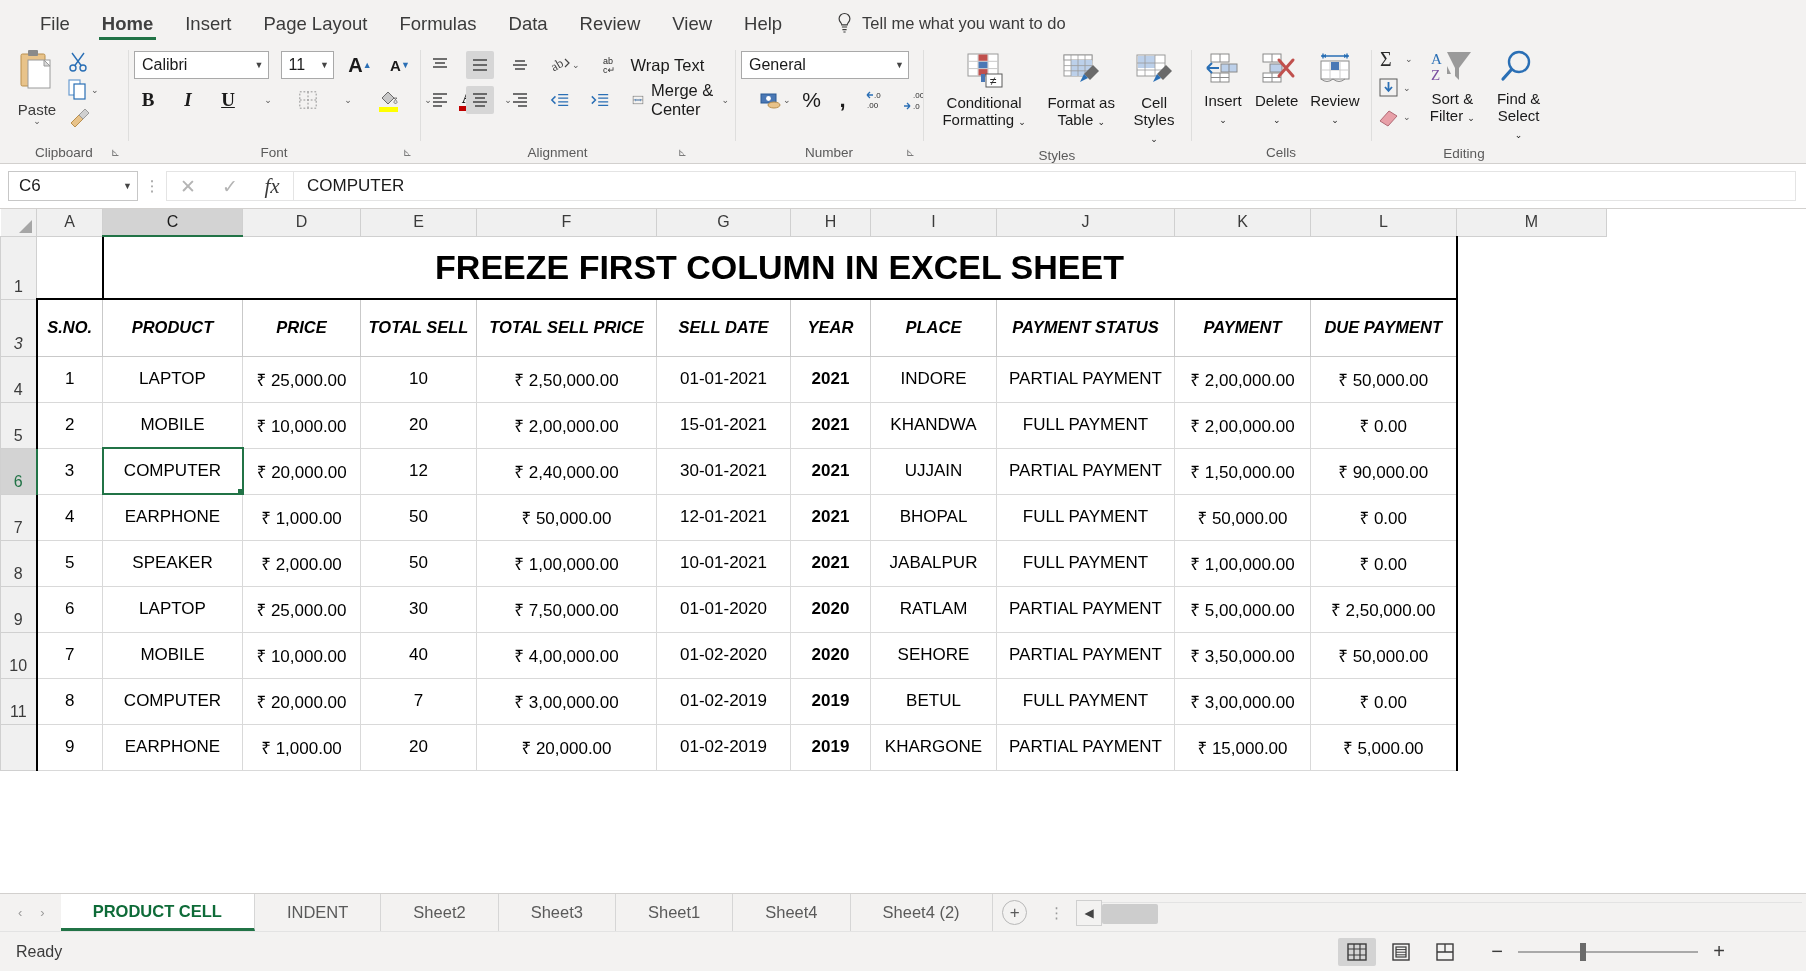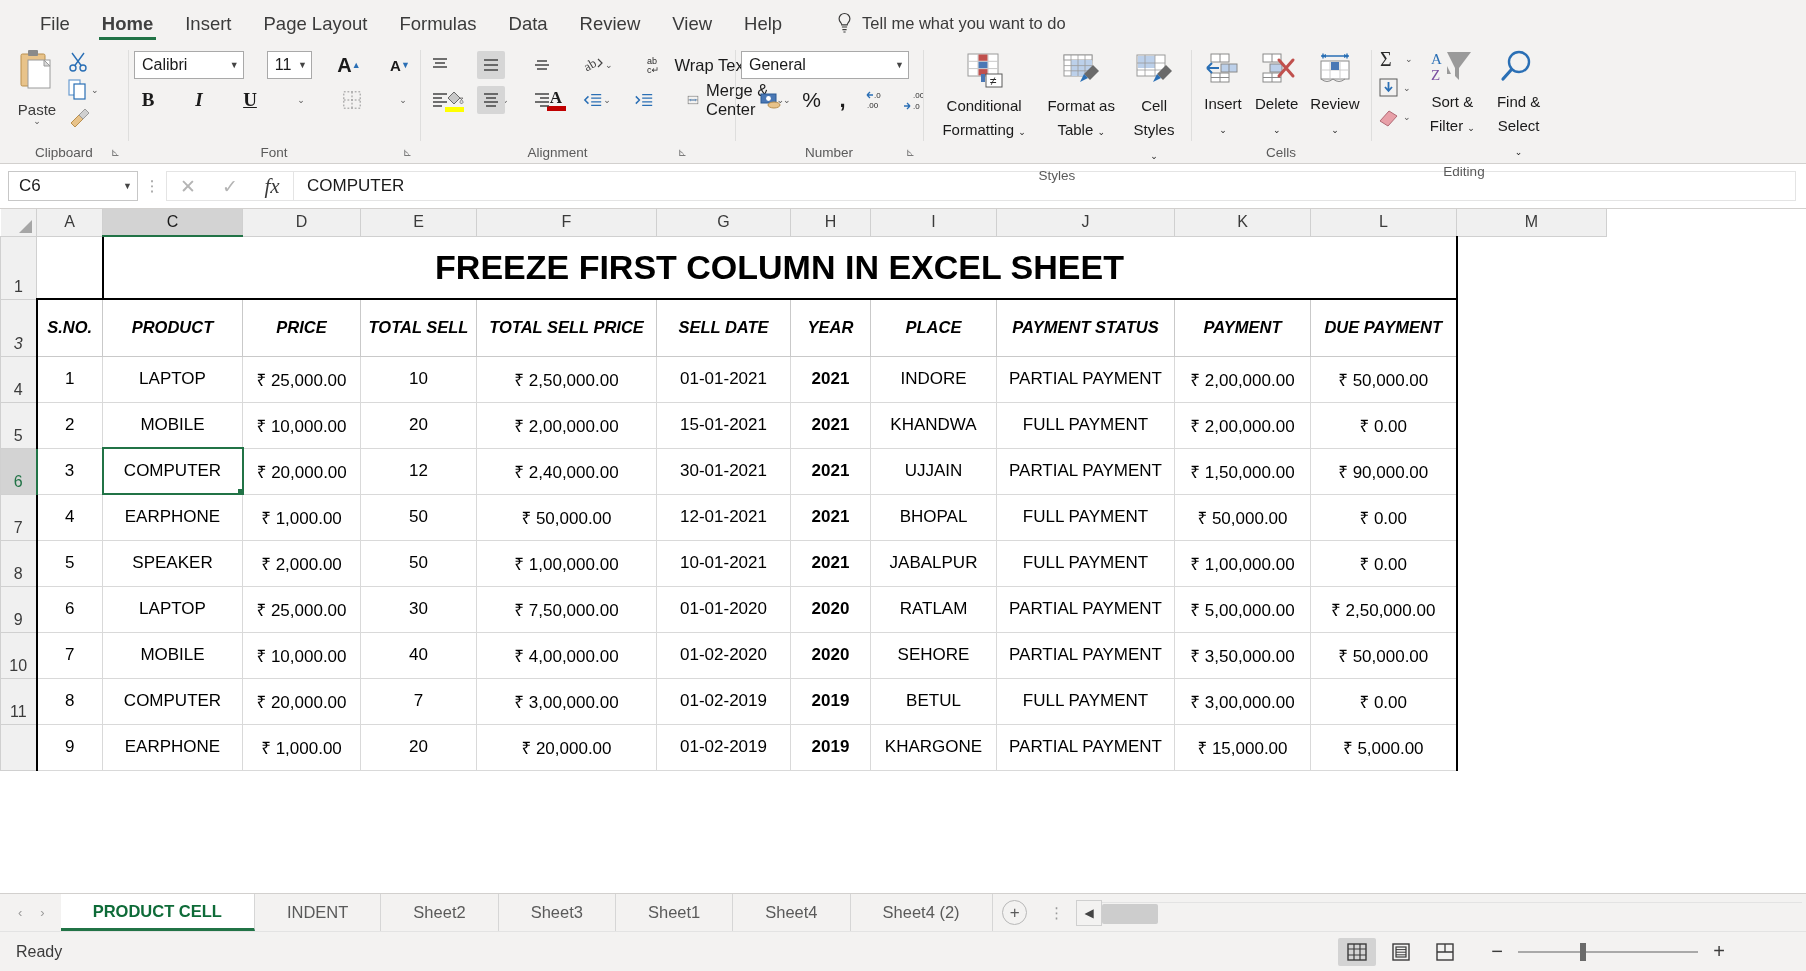--- a/index.html
+++ b/index.html
@@ -56,21 +56,21 @@
     cursor:pointer; padding-top:4px;
   }
   .paste-lbl { font-size:15px; color:#3b3b3b; margin-top:3px; }
   .chev { font-size:9px; color:#555; line-height:7px; }
   .clip-side { display:flex; flex-direction:column; gap:4px; padding-top:6px; }
   .clip-row { display:flex; align-items:center; gap:3px; cursor:pointer; height:24px; }
 
   
   .g-font { width:292px; }
   .font-rows { display:flex; flex-direction:column; gap:7px; padding-top:3px; width:100%; }
-  .frow { display:flex; align-items:center; gap:23px; }
+  .frow { display:flex; align-items:center; gap:12px; }
   .combo {
     background:#fff; border:1px solid #a9a9a9; height:28px; display:flex;
     align-items:center; padding:0 4px 0 7px; font-size:16px; color:#1a1a1a; position:relative;
   }
   .combo .arrow { margin-left:auto; font-size:9px; color:#444; padding-left:6px; }
   .fname { width:160px; }
   .fsize { width:62px; }
   .icbtn {
     height:28px; min-width:28px; display:flex; align-items:center; justify-content:center;
     cursor:pointer; border-radius:2px; color:#1a1a1a; font-size:17px; padding:0 4px;
@@ -94,21 +94,21 @@
   .g-num { width:188px;margin-left:40px; }
   .num-rows { display:flex; flex-direction:column; gap:7px; padding-top:3px; }
   .numfmt { width:168px; }
 
   
   .g-styles { width:268px; }
   .bigbtn {
     display:flex; flex-direction:column; align-items:center; justify-content:flex-start;
     cursor:pointer; padding:2px 6px 0 6px; width:auto;
   }
-  .bigbtn .lbl { font-size:15px; color:#1a1a1a; text-align:center; line-height:24px; margin-top:4px; }
+  .bigbtn .lbl { font-size:15px; color:#1a1a1a; text-align:center; line-height:17px; margin-top:4px; }
   .bigbtn .lbl .cv { font-size:9px; }
 
   
   .g-cells { width:180px; }
 
   
   .g-edit { width:186px; }
   .edit-inner { display:flex; align-items:flex-start; padding-top:4px; }
   .edit-col1 { display:flex; flex-direction:column; gap:3px; padding-right:4px; }
   .edit-row { display:flex; align-items:center; gap:2px; cursor:pointer; height:26px; }

